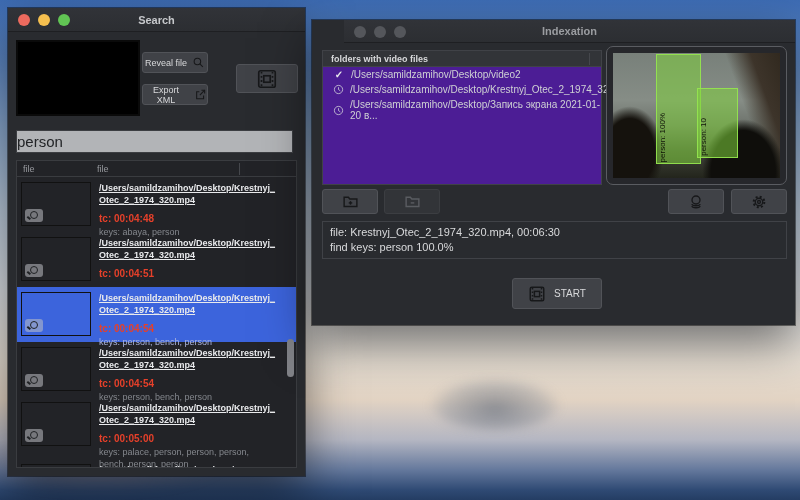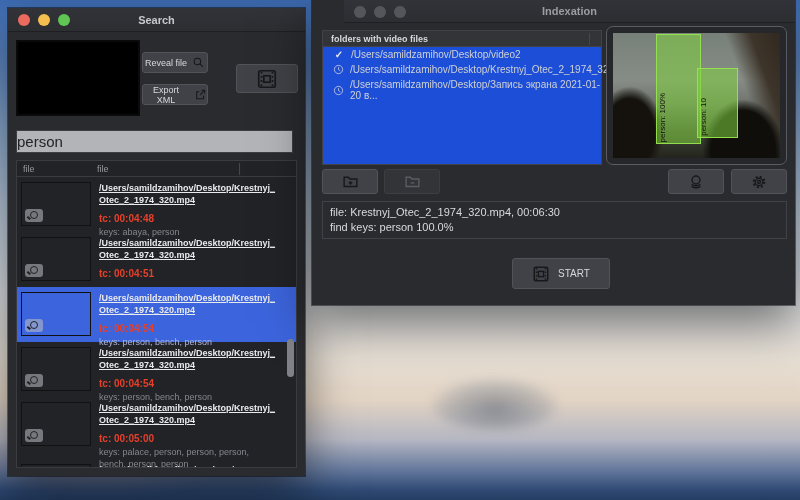--- a/index.html
+++ b/index.html
@@ -113,27 +113,27 @@
   .row.selected .row-keys { color:#aab4dd; }
   .scrollbar {
     position:absolute; right:2px; top:18px; width:7px; height:286px;
   }
   .scroll-handle {
     position:absolute; top:160px; width:7px; height:38px;
     background:#808287; border-radius:4px;
   }
 
   
-  #win-index { left:312px; top:0; width:483px; height:305px;padding-left:32px; }
+  #win-index { left:312px; top:20px; width:483px; height:305px;padding-left:32px; }
   #win-index .titlebar { height:23px; }
   #win-index .titlebar .title { color:#9b9da1; }
 
   .folders-panel {
     position:absolute; left:10px; top:30px; width:280px; height:135px;
-    border:1px solid #404247; background:#1d4ed8;
+    border:1px solid #404247; background:#4c1d95;
   }
   .folders-header {
     position:relative; height:16px; background:#323438; border-bottom:1px solid #404247;
     display:flex; align-items:center; padding-left:8px;
     font-size:9px; font-weight:bold; color:#d8d9db;
   }
   .folders-header .col-divider { left:266px; }
   .folder-item { display:flex; align-items:center; gap:6px; padding:2px 0 2px 10px; font-size:10px; color:#cfd1d4; }
   .folder-item:first-of-type { margin-top:5px; }
   .st-icon { width:12px; display:inline-flex; justify-content:center; color:#e9eaec; font-size:10px; font-weight:bold; }
@@ -164,21 +164,21 @@
   .btn-addfolder { position:absolute; left:10px;  top:169px; width:56px; height:25px; }
   .btn-remfolder { position:absolute; left:72px;  top:169px; width:56px; height:25px; }
   .btn-db        { position:absolute; left:356px; top:169px; width:56px; height:25px; }
   .btn-gear      { position:absolute; left:419px; top:169px; width:56px; height:25px; }
 
   .status-box {
     position:absolute; left:10px; top:201px; width:465px; height:38px;
     border:1px solid #404247; padding:3px 7px;
     font-size:11px; line-height:15px; color:#d9dadc;
   }
-  .btn-start { position:absolute; left:200px; top:258px; width:98px; height:31px; font-size:10px; gap:8px; }
+  .btn-start { position:absolute; left:200px; top:258px; width:90px; height:31px; font-size:10px; gap:8px; }
 
   
   .icon-film-lg { width:22px; height:22px; }
   .icon-film-sm { width:18px; height:18px; }
 </style>
 </head>
 <body>
 
 <div class="desktop">
   <div class="cloud-blob"></div>

